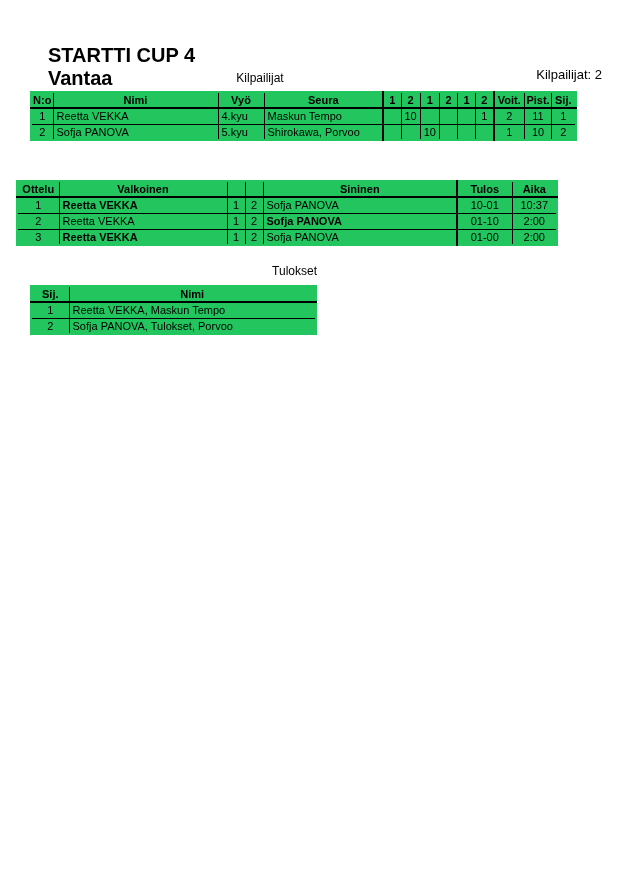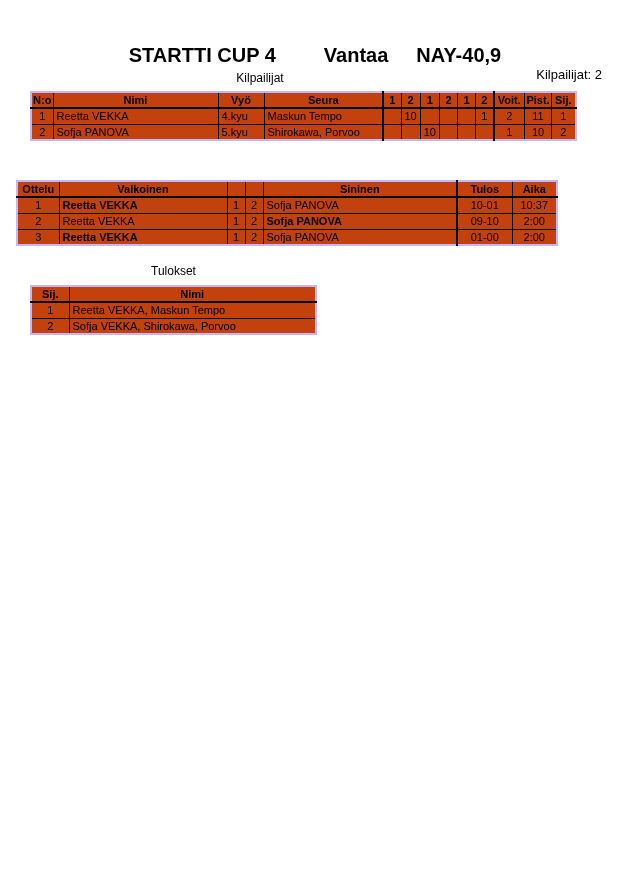--- a/index.html
+++ b/index.html
@@ -3,32 +3,32 @@
 <meta charset="utf-8">
 <style>
   * { box-sizing: border-box; }
   html, body { margin: 0; padding: 0; background: #ffffff; }
   body { font-family: "Liberation Sans", sans-serif; color: #000; }
   .page { position: relative; width: 630px; height: 891px; background: #fff; overflow: hidden; }
 
   .title-row {
     position: absolute; top: 44px; left: 0; width: 630px;
     display: flex; justify-content: center; align-items: baseline;
-    font-size: 20px; font-weight: bold;
+    font-size: 20px; font-weight: bold; flex-direction: column;
   }
   .title-row .gap-a { margin-left: 48px; text-align: center; }
   .title-row .gap-b { margin-left: 28px; }
 
   .kilp-count { position: absolute; top: 67px; right: 28px; font-size: 13px; }
 
   .sec-heading { position: absolute; font-size: 12px; font-weight: normal; text-align: center; }
   #kilp-heading { top: 71px; left: 30px; width: 460px; }
-  #tulokset-heading { top: 264px; left: 30px; width: 287px; }
-
-  table { border-collapse: collapse; table-layout: fixed; position: absolute; background: #c2410c; border: 2px solid #c4b5fd; }
+  #tulokset-heading { top: 264px; left: 30px; width: 287px; text-align: right; }
+
+  table { border-collapse: collapse; table-layout: fixed; position: absolute; background: #22c55e; border: 2px solid #22c55e; }
   td, th {
     border: 1px solid #000; font-size: 11px; height: 16px;
     padding: 0 3px; overflow: hidden; white-space: nowrap;
     line-height: 14px; vertical-align: middle;
   }
   th { font-weight: bold; text-align: center; padding: 0 1px; }
   thead th { border-bottom: 2px solid #000; }
   .c { text-align: center; }
   .l { text-align: left; margin-top: 40px; }
   .thick-l { border-left: 2px solid #000; }
@@ -150,21 +150,21 @@
         <td class="l">Sofja PANOVA</td>
         <td class="c thick-l">10-01</td>
         <td class="c">10:37</td>
       </tr>
       <tr>
         <td class="c">2</td>
         <td class="l">Reetta VEKKA</td>
         <td class="c">1</td>
         <td class="c">2</td>
         <td class="l bold">Sofja PANOVA</td>
-        <td class="c thick-l">09-10</td>
+        <td class="c thick-l">01-10</td>
         <td class="c">2:00</td>
       </tr>
       <tr>
         <td class="c">3</td>
         <td class="l bold">Reetta VEKKA</td>
         <td class="c">1</td>
         <td class="c">2</td>
         <td class="l">Sofja PANOVA</td>
         <td class="c thick-l">01-00</td>
         <td class="c">2:00</td>
@@ -185,18 +185,18 @@
         <th>Nimi</th>
       </tr>
     </thead>
     <tbody>
       <tr>
         <td class="c">1</td>
         <td class="l">Reetta VEKKA, Maskun Tempo</td>
       </tr>
       <tr>
         <td class="c">2</td>
-        <td class="l">Sofja VEKKA, Shirokawa, Porvoo</td>
+        <td class="l">Sofja PANOVA, Tulokset, Porvoo</td>
       </tr>
     </tbody>
   </table>
 
 </div>
 
 </body></html>

